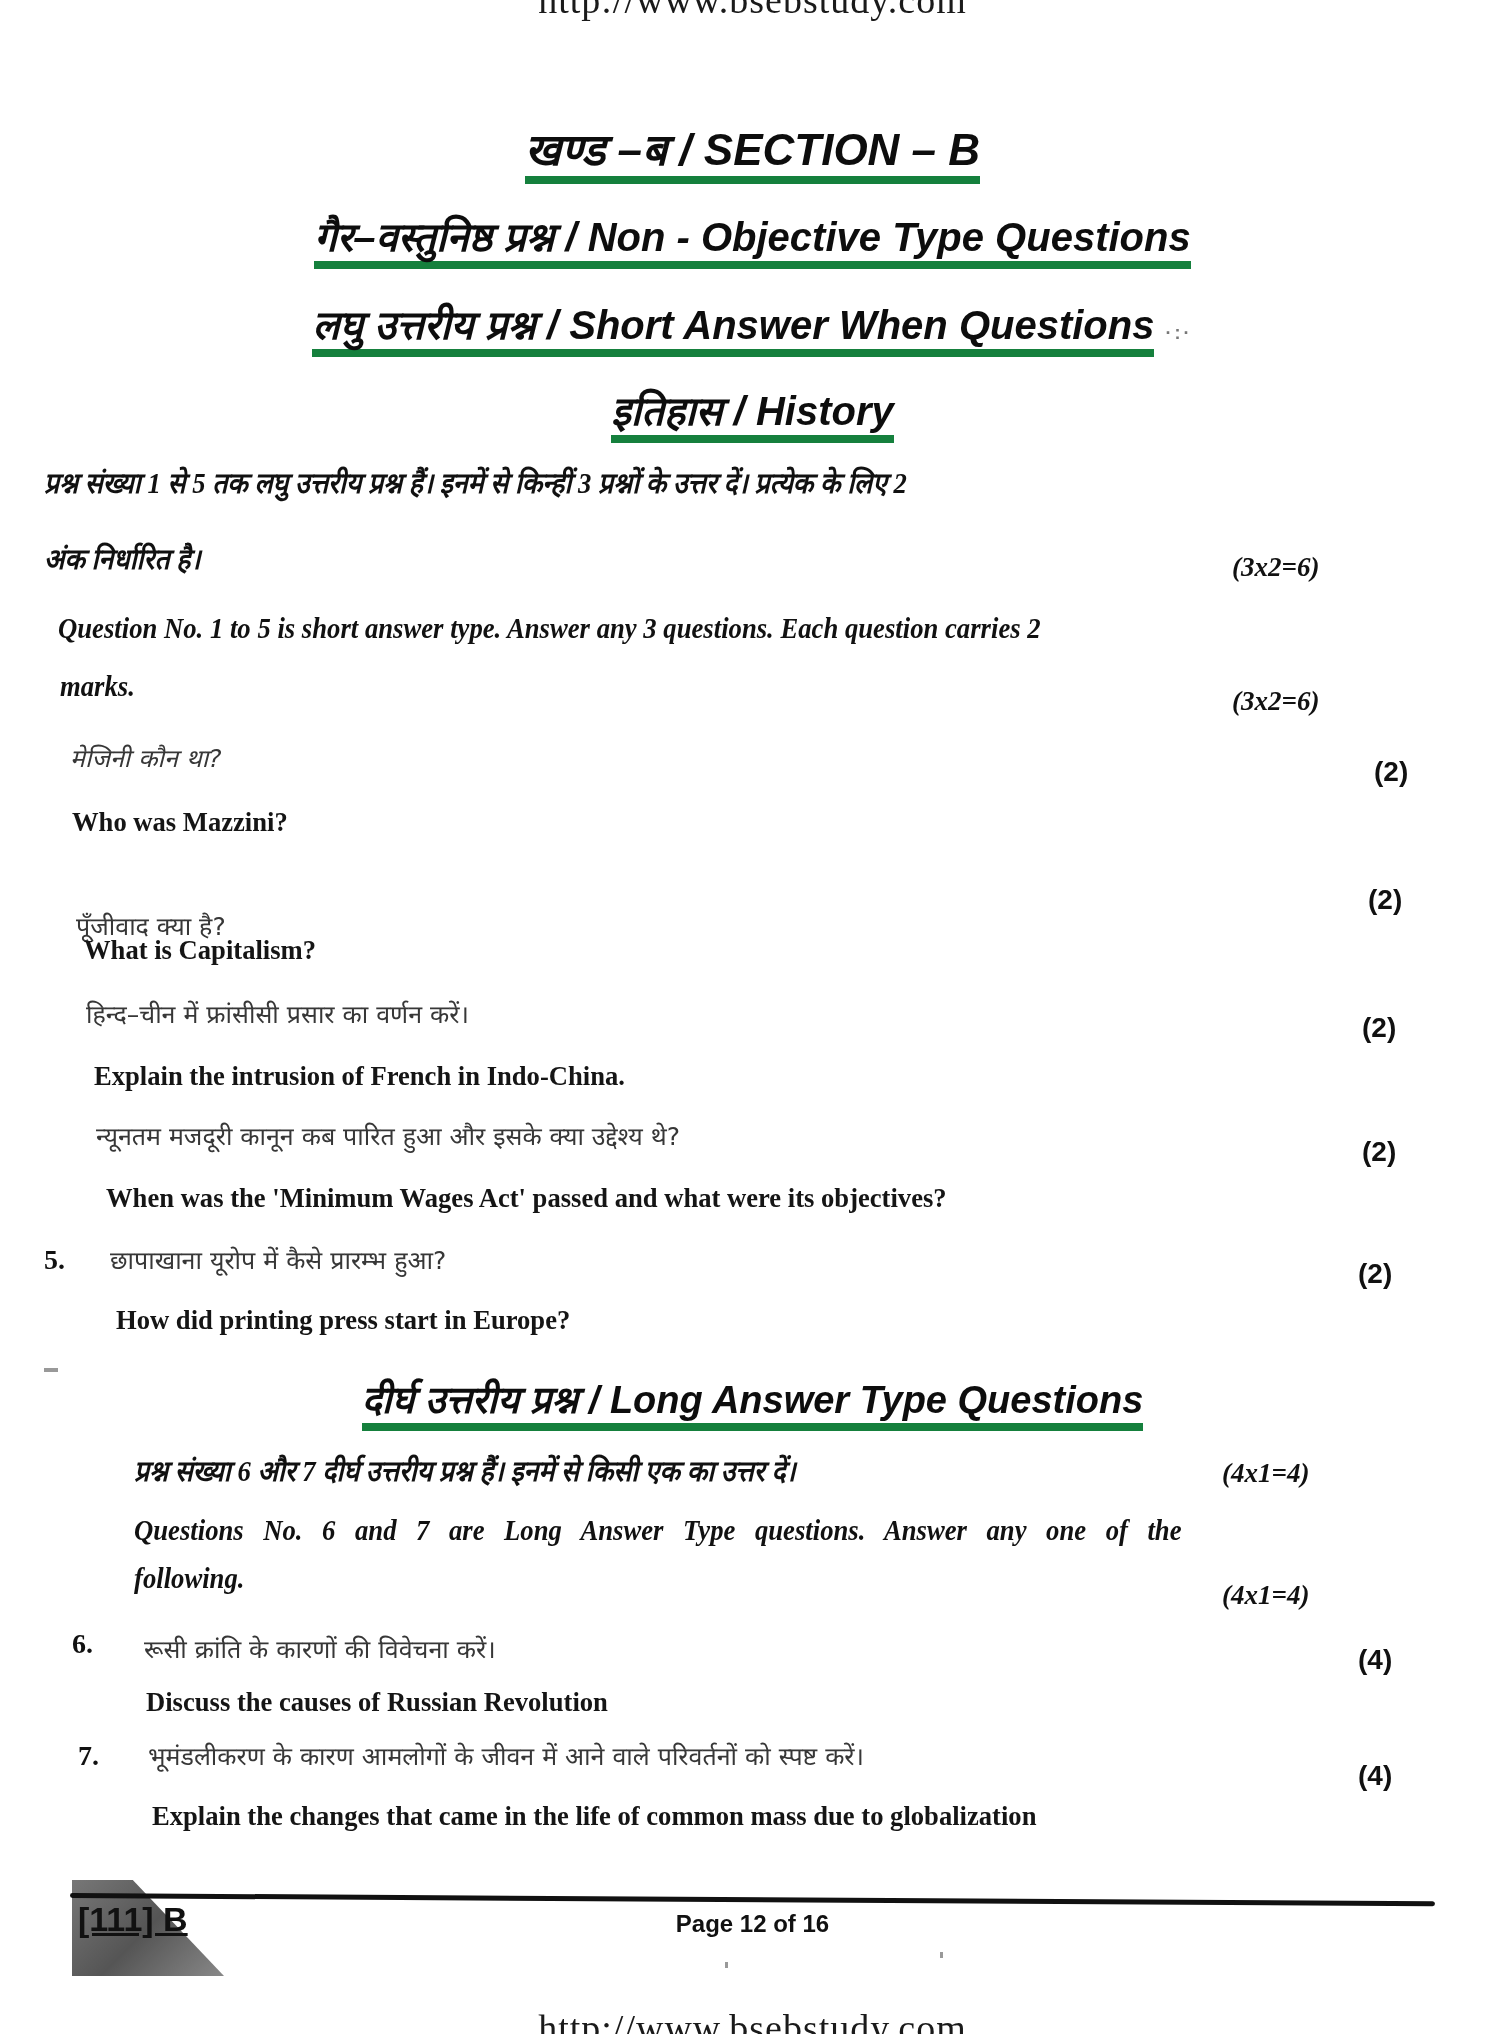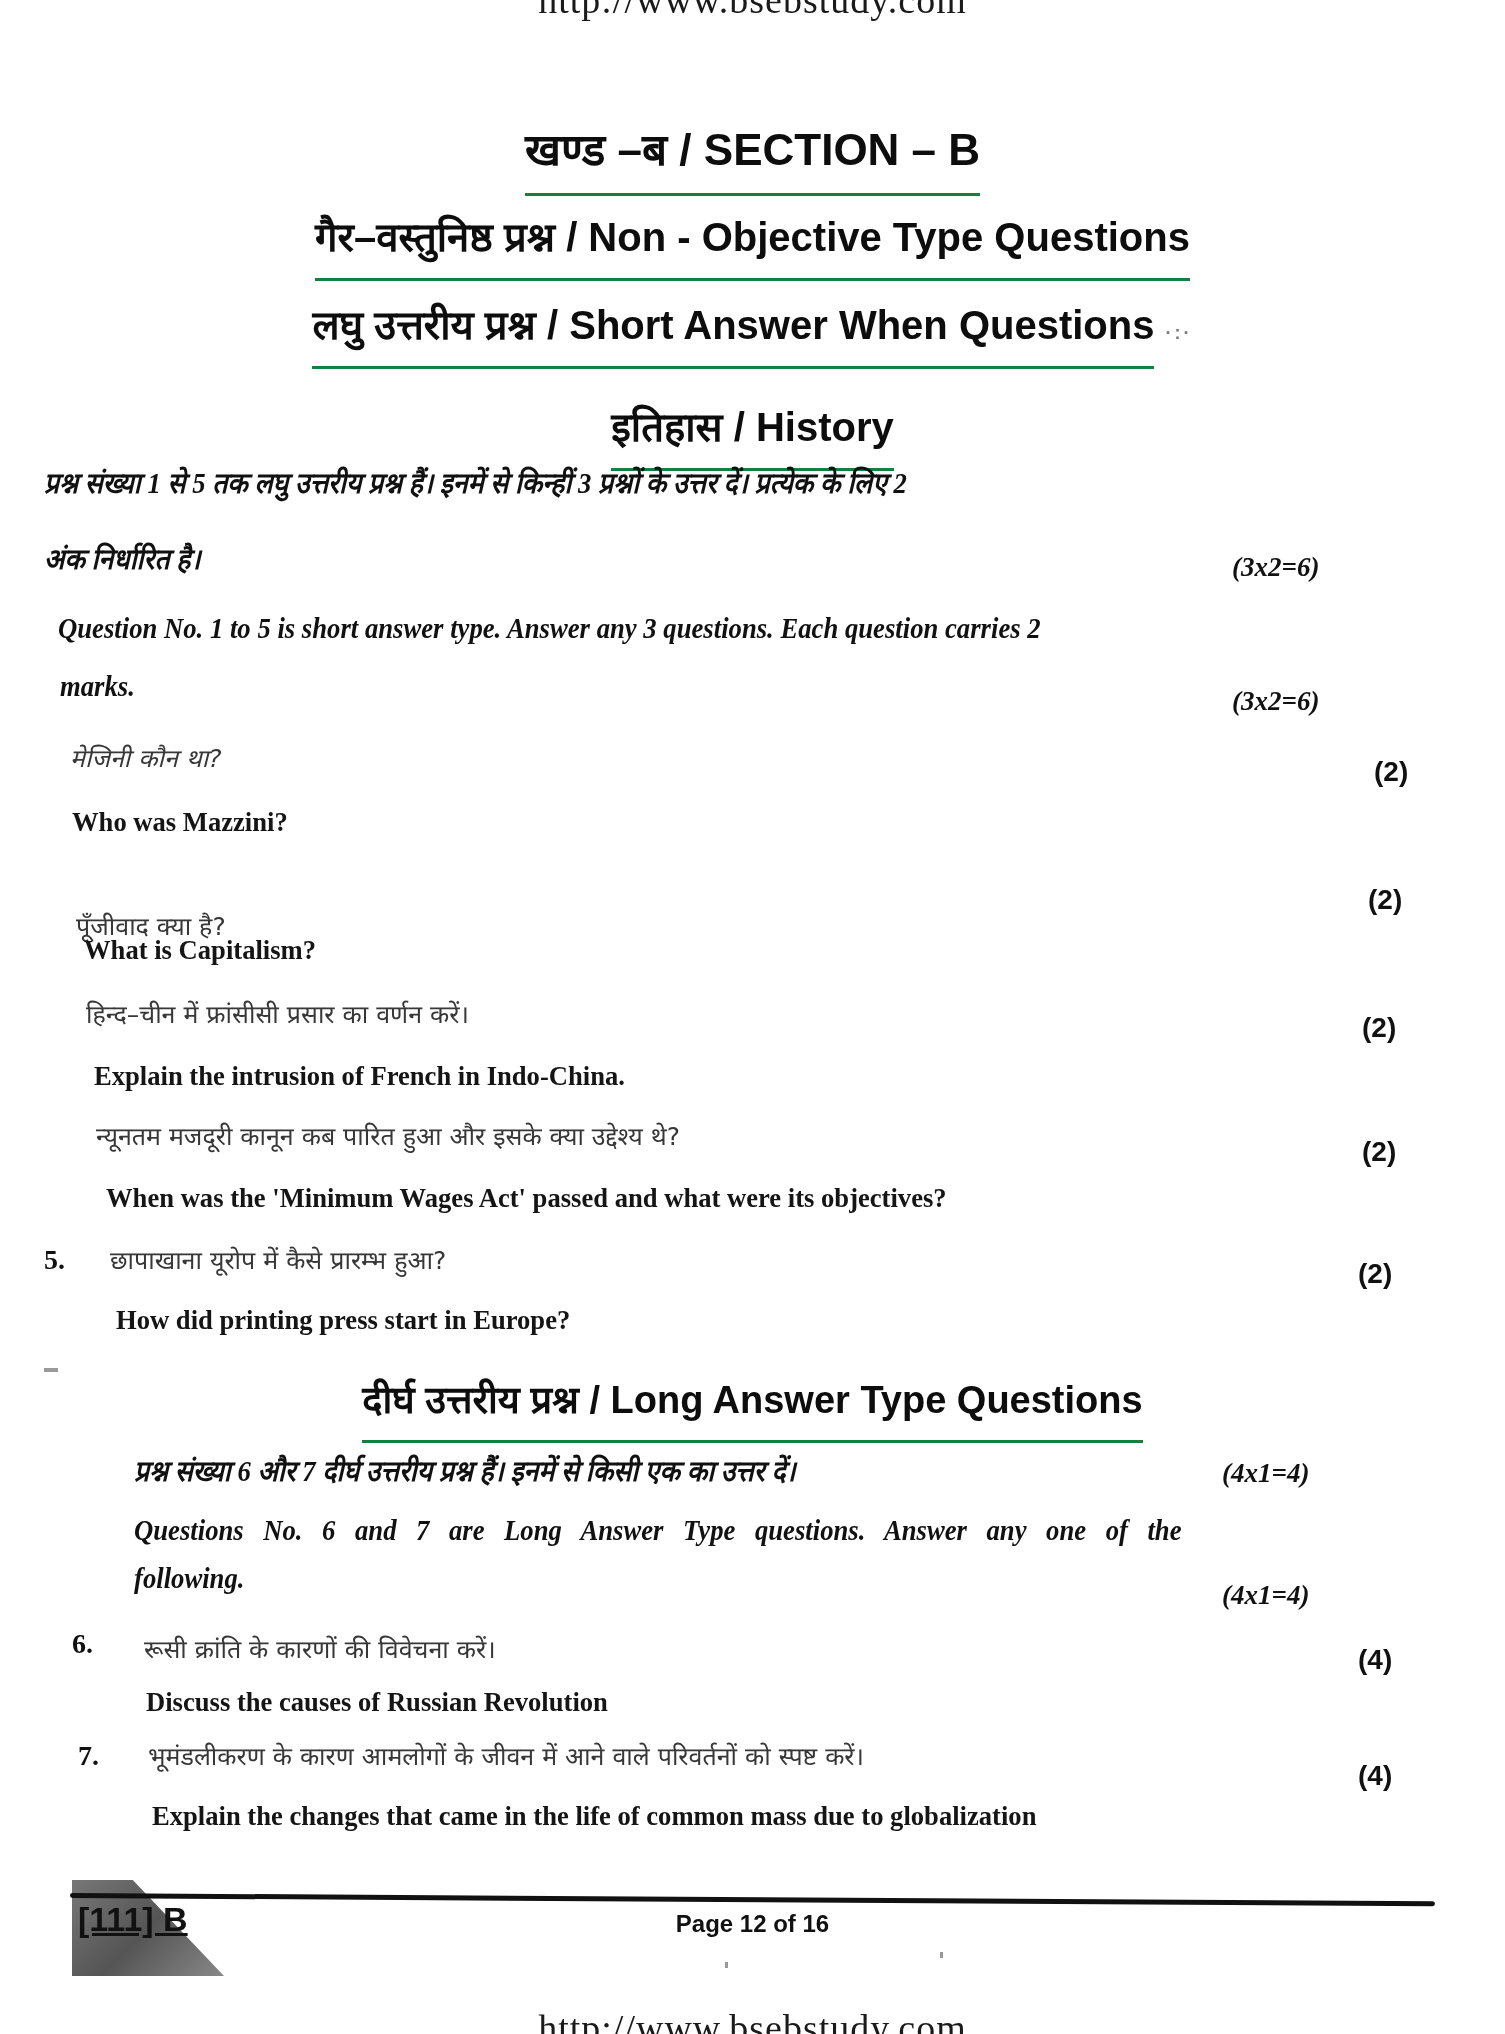--- a/index.html
+++ b/index.html
@@ -13,26 +13,26 @@
     font-family: "Liberation Serif", serif; font-size: 38px; color: #1a1a1a;
     letter-spacing: 1px;
   }
   .url-top { top: -22px; }
   .url-bottom { top: 2006px; }
   .heading {
     left: 0; width: 1505px; text-align: center;
     font-family: "Liberation Sans", sans-serif; font-weight: bold; color: #0d0d0d;
   }
   .heading span.u {
-    border-bottom: 3px solid #15803d; padding-bottom: 19px;
+    border-bottom: 8px solid #15803d; padding-bottom: 2px; font-style: italic;
   }
   .h-section { top: 118px; font-size: 44px; }
   .h-nonobj { top: 208px; font-size: 40px; }
   .h-short { top: 296px; font-size: 40px; }
-  .h-hist { top: 398px; font-size: 40px; }
+  .h-hist { top: 382px; font-size: 40px; }
   .h-long { top: 1372px; font-size: 38px; }
   .dots {
     font-family: "Liberation Sans", sans-serif; font-size: 18px; color: #777; letter-spacing: 3px;
   }
   .instr {
     font-family: "Liberation Serif", serif; font-style: italic; font-weight: bold;
     font-size: 29px; color: #111; transform: scaleX(0.92); transform-origin: left center;
     white-space: nowrap;
   }
   .marks-right {

